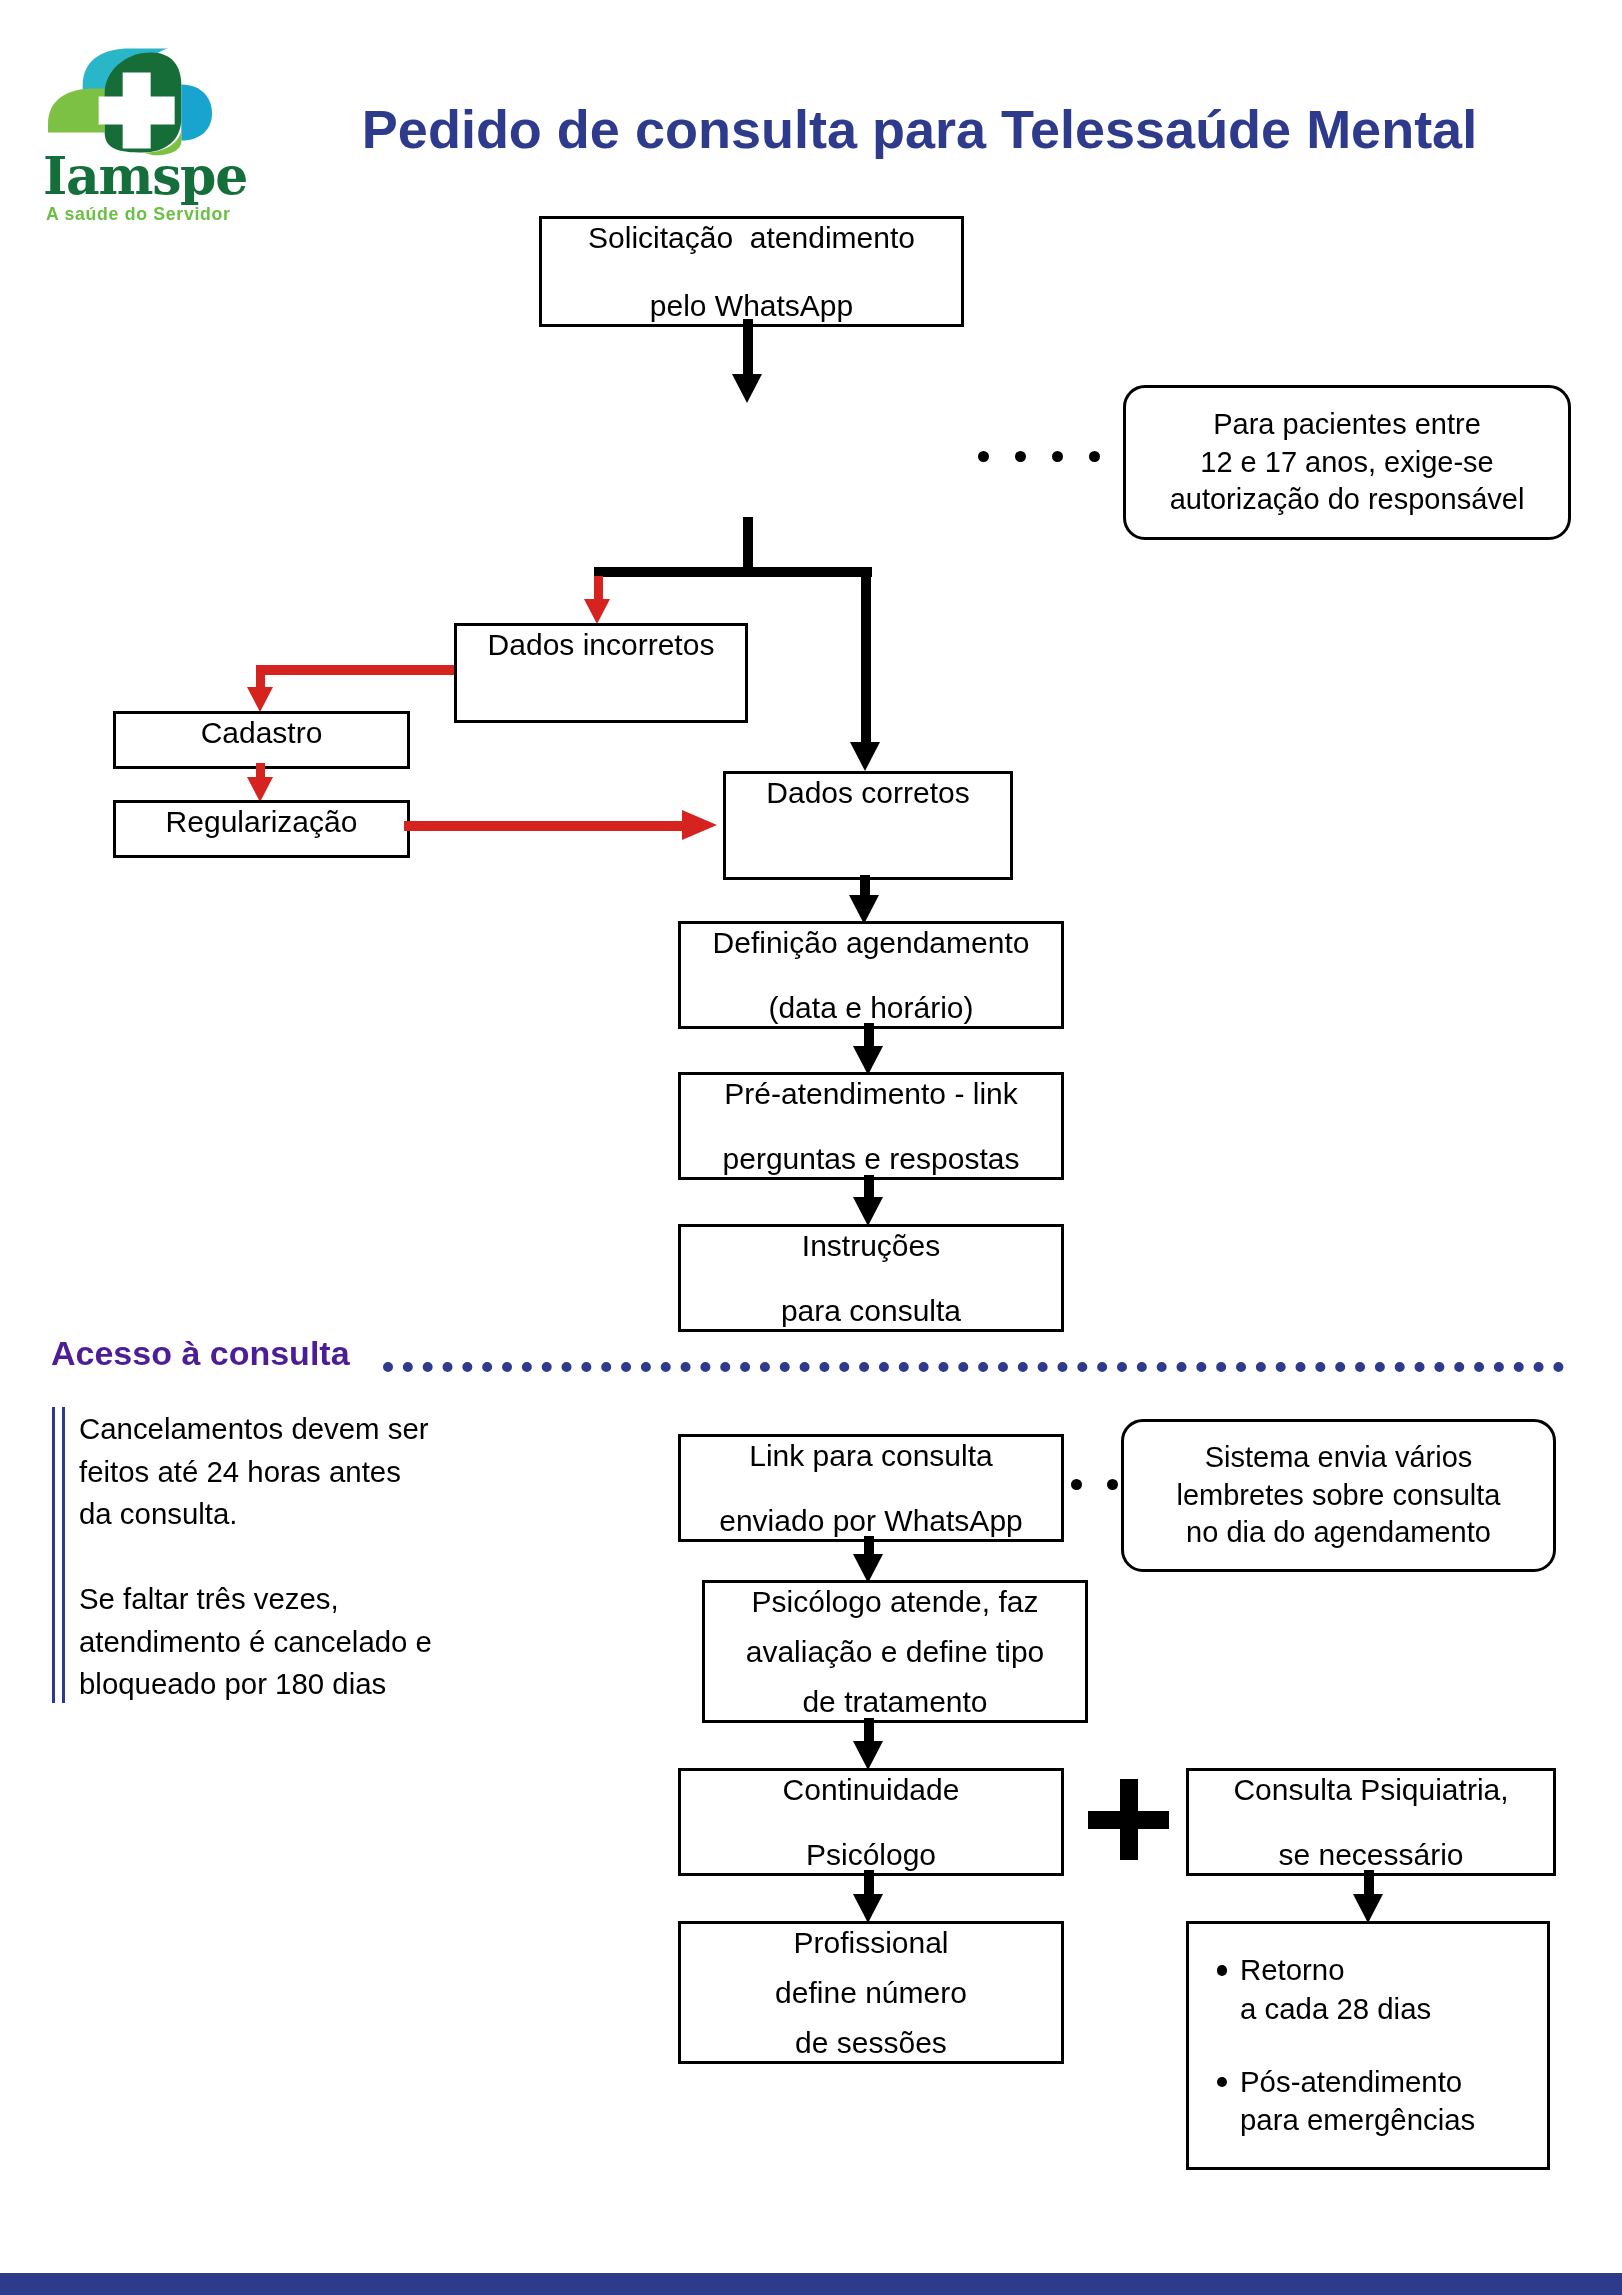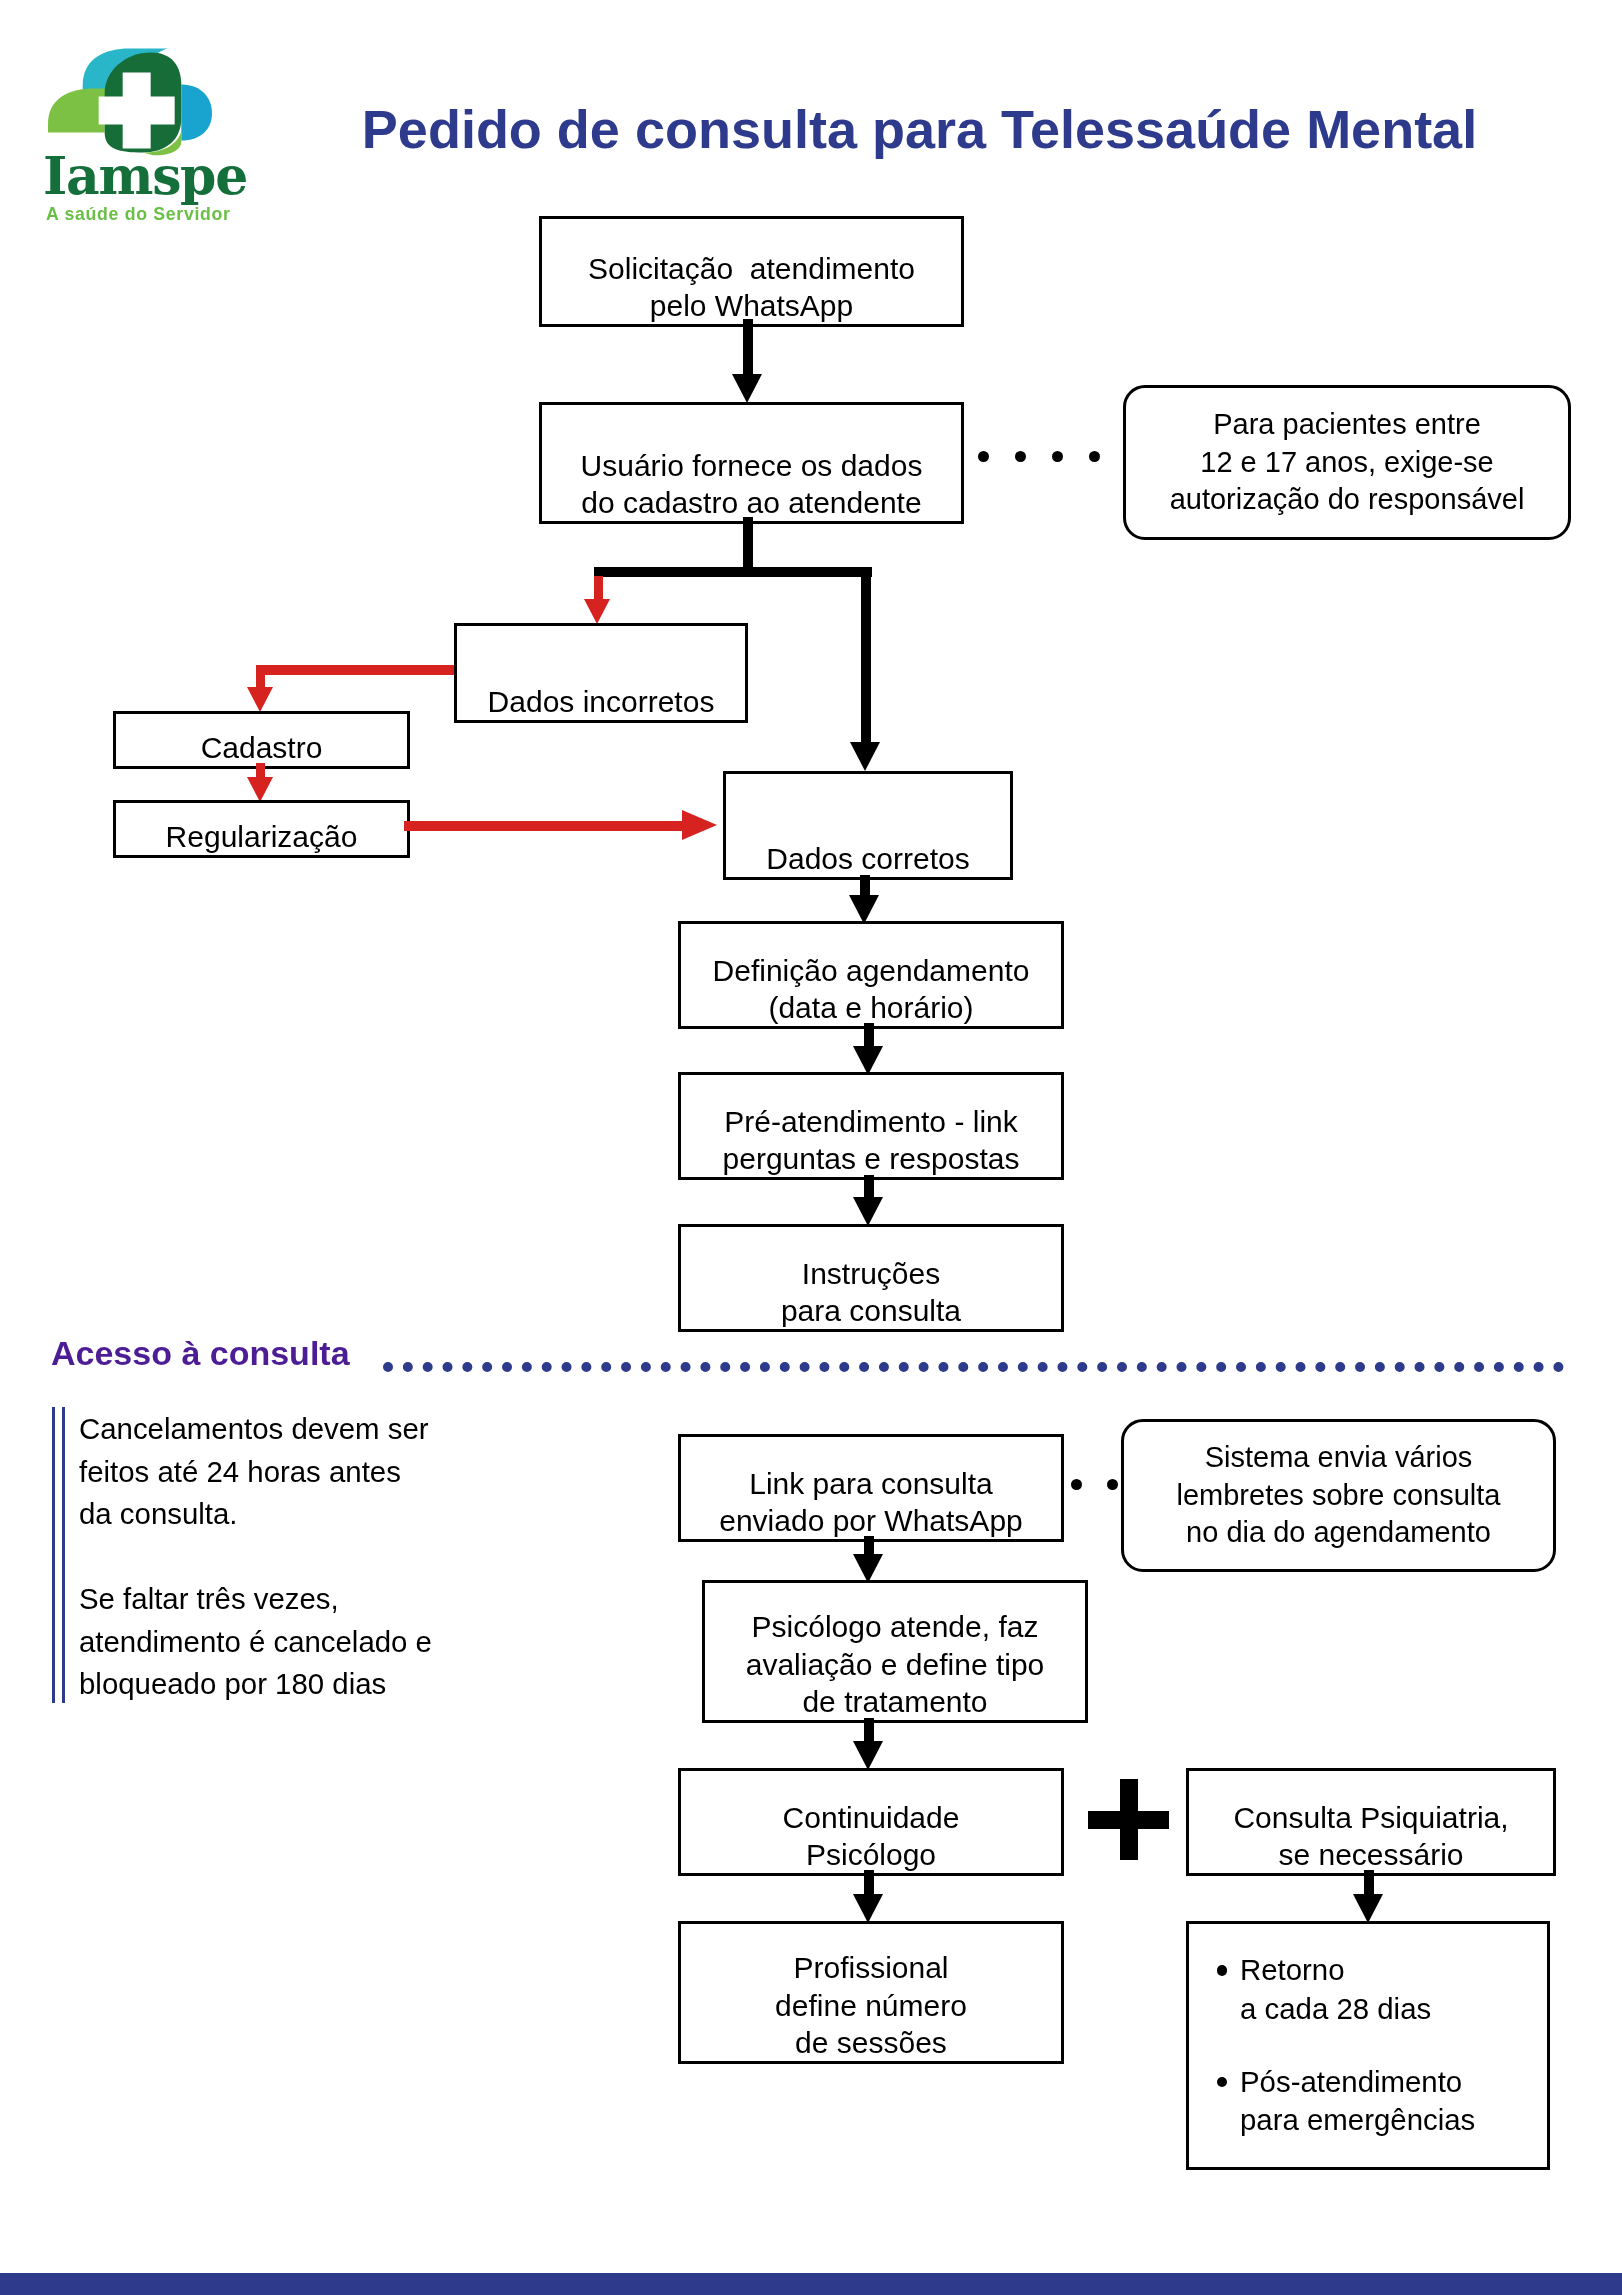--- a/index.html
+++ b/index.html
@@ -1,21 +1,21 @@
 <!DOCTYPE html>
 <html style="font-size:10.5px"><head>
 <meta charset="utf-8">
 <style>
   html,body{margin:0;padding:0;background:#ffffff;}
   #page{position:relative;width:1623px;height:2295px;background:#ffffff;overflow:hidden;
         font-family:"Liberation Sans", sans-serif;color:#000;}
   .abs{position:absolute;}
   
   .box{position:absolute;background:#fff;border:3.3px solid #000;display:flex;flex-direction:column;
-       align-items:center;justify-content:flex-end;text-align:center;font-size:30px;line-height:1.24;}
+       align-items:center;justify-content:space-between;text-align:center;font-size:30px;line-height:1.24;}
   .note{position:absolute;background:#fff;border:3.3px solid #000;border-radius:22px;display:flex;flex-direction:column;
        align-items:center;justify-content:center;text-align:center;font-size:29px;line-height:1.3;}
   .line{white-space:pre;}
   
   .vshaft{position:absolute;width:9.8px;background:#000;}
   .hshaft{position:absolute;height:9.8px;background:#000;}
   .vshaft.red{background:#d7231f;width:9.2px;}
   .hshaft.red{background:#d7231f;}
   .head-down{position:absolute;width:0;height:0;border-left:15.7px solid transparent;
              border-right:15.7px solid transparent;border-top:29px solid #000;}
@@ -67,24 +67,20 @@
   <div class="page-title">Pedido de consulta para Telessaúde Mental</div>
 
   <div class="box" style="left:539px;top:216px;width:419px;height:105px">
     <div class="line">Solicitação  atendimento</div>
     <div class="line">pelo WhatsApp</div>
   </div>
 
   <div class="vshaft" style="left:743px;top:319px;height:59px"></div>
   <div class="head-down" style="left:732px;top:374px"></div>
 
-  <div class="box" style="left:539px;top:402px;width:419px;height:116px">
-    <div class="line">Usuário fornece os dados</div>
-    <div class="line">do cadastro ao atendente</div>
-  </div>
 
   <div class="dotrow" style="left:978px;top:451px;gap:26px">
     <span class="dot"></span>
     <span class="dot"></span>
     <span class="dot"></span>
     <span class="dot"></span>
   </div>
 
   <div class="note" style="left:1123px;top:385px;width:442px;height:149px">
     <div class="line">Para pacientes entre</div>

